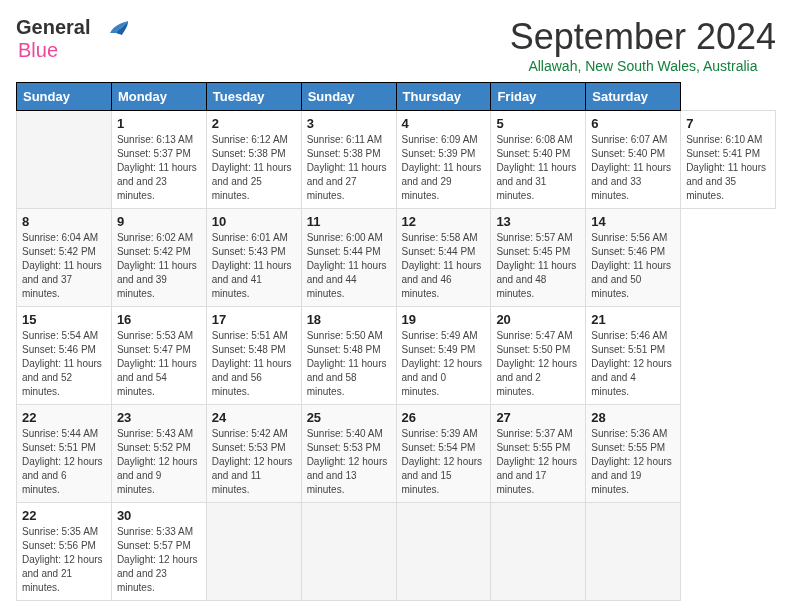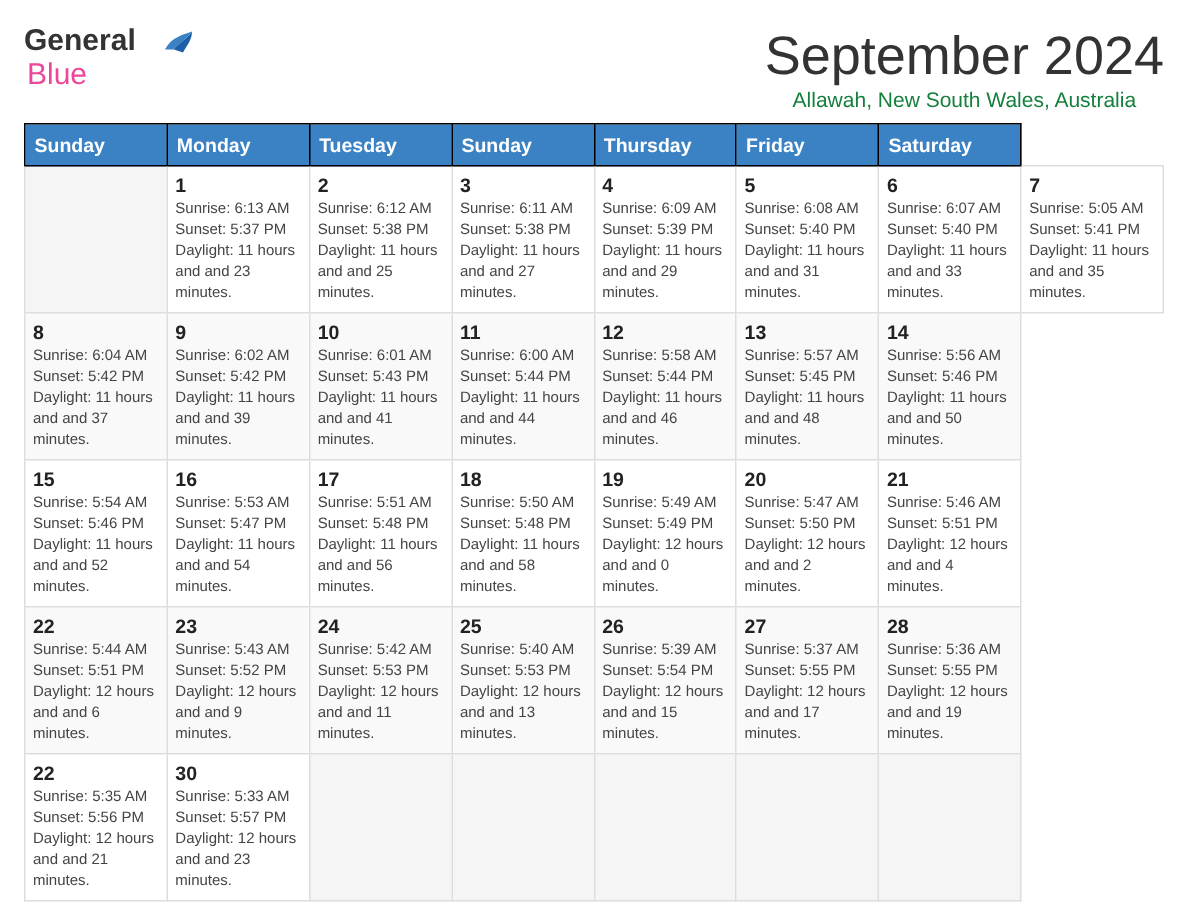--- a/index.html
+++ b/index.html
@@ -139,21 +139,21 @@
         <td>
           <span class="day-num">5</span>
           <div class="day-info"><span>Sunrise: 6:08 AM</span><br><span>Sunset: 5:40 PM</span><br><span>Daylight: 11 hours</span><br><span>and and 31 minutes.</span></div>
         </td>
         <td>
           <span class="day-num">6</span>
           <div class="day-info"><span>Sunrise: 6:07 AM</span><br><span>Sunset: 5:40 PM</span><br><span>Daylight: 11 hours</span><br><span>and and 33 minutes.</span></div>
         </td>
         <td>
           <span class="day-num">7</span>
-          <div class="day-info"><span>Sunrise: 5:05 AM</span><br><span>Sunset: 5:41 PM</span><br><span>Daylight: 11 hours</span><br><span>and and 35 minutes.</span></div>
+          <div class="day-info"><span>Sunrise: 6:10 AM</span><br><span>Sunset: 5:41 PM</span><br><span>Daylight: 11 hours</span><br><span>and and 35 minutes.</span></div>
         </td>
       </tr>
       <tr>
         <td>
           <span class="day-num">8</span>
           <div class="day-info"><span>Sunrise: 6:04 AM</span><br><span>Sunset: 5:42 PM</span><br><span>Daylight: 11 hours</span><br><span>and and 37 minutes.</span></div>
         </td>
         <td>
           <span class="day-num">9</span>
           <div class="day-info"><span>Sunrise: 6:02 AM</span><br><span>Sunset: 5:42 PM</span><br><span>Daylight: 11 hours</span><br><span>and and 39 minutes.</span></div>

